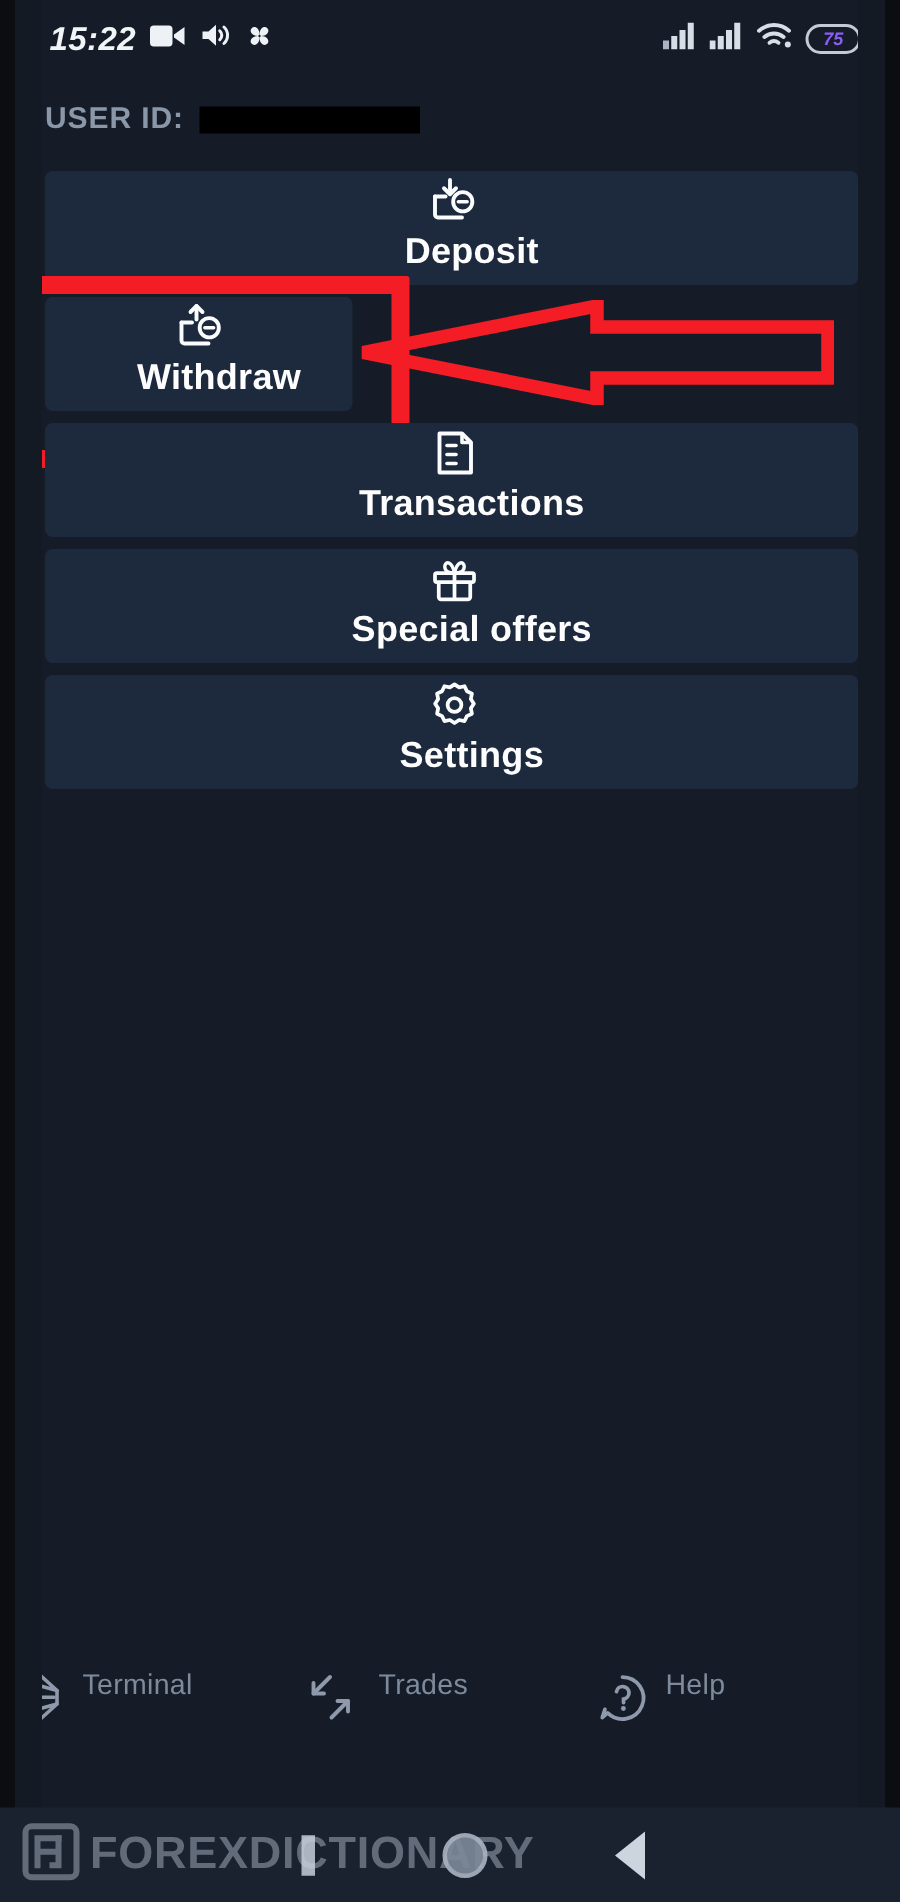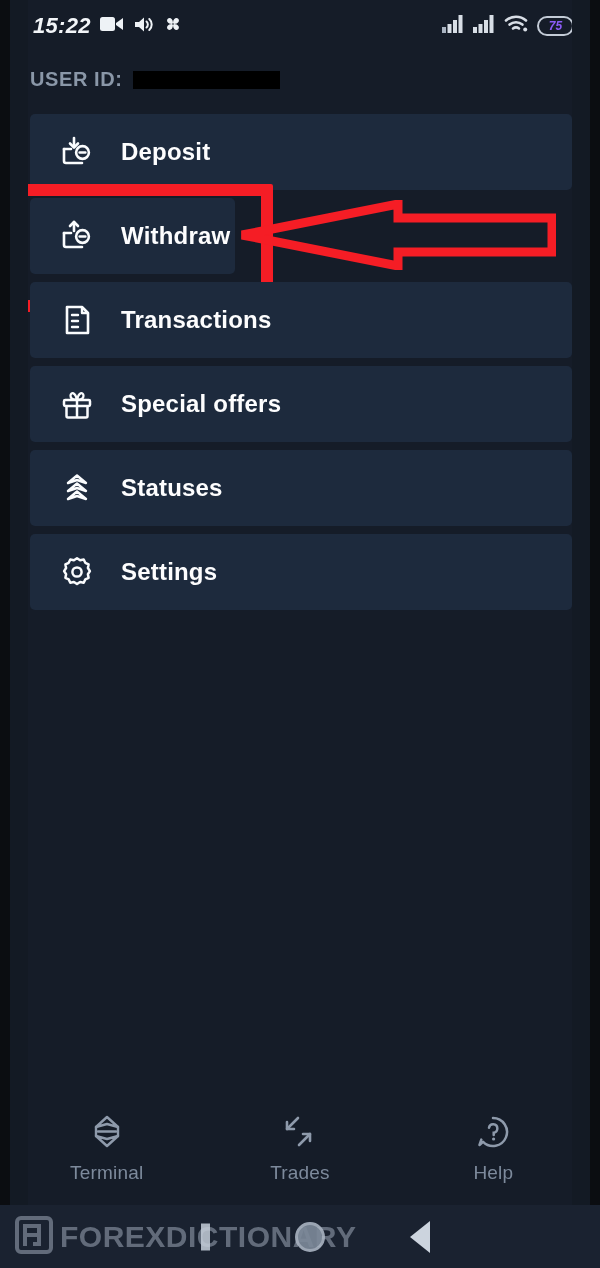--- a/index.html
+++ b/index.html
@@ -74,20 +74,21 @@
     position:absolute; left:30px; top:114px; width:542px; z-index:10;
   }
   .menu-item {
     position:relative;
     height:76px; margin-bottom:8px;
     background:#1d2troubles; background:#1d2a3d;
     border-radius:5px;
     display:flex; align-items:center;
     padding-left:27px;
     cursor:pointer;
+    flex-direction:column;
   }
   .menu-item .mi-icon {
     width:40px; height:40px; flex:none;
     display:flex; align-items:center; justify-content:center;
     margin-right:24px;
   }
   .menu-item .mi-label {
     color:#fdfdfe; font-size:24px; font-weight:bold; letter-spacing:.2px;
   }
   .menu-item.highlighted {
@@ -110,21 +111,21 @@
   }
 
   
   #bottomnav {
     position:absolute; left:10px; right:10px; bottom:63px; height:110px;
     background:#151c28;
     display:flex; align-items:flex-start; z-index:25;
   }
   .nav-item {
     flex:1 1 0; height:110px; padding-top:18px;
-    display:flex; flex-direction:column; align-items:center; gap:11px;
+    display:flex; flex-direction:row; align-items:flex-start; gap:11px;
     cursor:pointer;
   }
   .nav-icon { height:38px; display:flex; align-items:center; justify-content:center; }
   .nav-label { font-size:19px; color:#7d8a9c; letter-spacing:.2px; }
   .nav-item.active .nav-label { color:#ffffff; font-weight:bold; }
 
   
   #androidbar {
     position:absolute; left:0; right:0; bottom:0; height:63px;
     background:#1a2230; z-index:45;
@@ -275,30 +276,20 @@
           <rect x="4" y="13" width="26" height="6" rx="1.2" stroke="#fafcfe" stroke-width="2.5" fill="none"></rect>
           <path d="M6.5 19 v10 a1.5 1.5 0 0 0 1.5 1.5 h18 a1.5 1.5 0 0 0 1.5 -1.5 v-10" stroke="#fafcfe" stroke-width="2.5" fill="none" stroke-linejoin="round"></path>
           <path d="M17 13 v17.5" stroke="#fafcfe" stroke-width="2.5"></path>
           <path d="M17 13 C13 13 10.5 11.5 10.5 8.8 C10.5 6.8 12 5.8 13.4 6.4 C15.2 7.2 16.3 9.8 17 13 Z" stroke="#fafcfe" stroke-width="2.3" fill="none" stroke-linejoin="round"></path>
           <path d="M17 13 C21 13 23.5 11.5 23.5 8.8 C23.5 6.8 22 5.8 20.6 6.4 C18.8 7.2 17.7 9.8 17 13 Z" stroke="#fafcfe" stroke-width="2.3" fill="none" stroke-linejoin="round"></path>
         </svg>
       </span>
       <span class="mi-label">Special offers</span>
     </div>
 
-    <div class="menu-item">
-      <span class="mi-icon">
-        <svg width="34" height="34" viewBox="0 0 34 34">
-          <path d="M8 12 L17 4.5 L26 12 L17 9 Z" stroke="#fafcfe" stroke-width="2.4" fill="none" stroke-linejoin="round"></path>
-          <path d="M8 20 L17 12.5 L26 20 L17 17 Z" stroke="#fafcfe" stroke-width="2.4" fill="none" stroke-linejoin="round"></path>
-          <path d="M8 28 L17 20.5 L26 28 L17 25 Z" stroke="#fafcfe" stroke-width="2.4" fill="none" stroke-linejoin="round"></path>
-        </svg>
-      </span>
-      <span class="mi-label">Statuses</span>
-    </div>
 
     <div class="menu-item">
       <span class="mi-icon">
         <svg width="34" height="34" viewBox="0 0 34 34">
           <path d="M17 3.2 l3.1 2.0 3.6 -0.7 1.6 3.3 3.3 1.6 -0.7 3.6 2.0 3.1 -2.0 3.1 0.7 3.6 -3.3 1.6 -1.6 3.3 -3.6 -0.7 -3.1 2.0 -3.1 -2.0 -3.6 0.7 -1.6 -3.3 -3.3 -1.6 0.7 -3.6 -2.0 -3.1 2.0 -3.1 -0.7 -3.6 3.3 -1.6 1.6 -3.3 3.6 0.7 Z" stroke="#fafcfe" stroke-width="2.5" fill="none" stroke-linejoin="round"></path>
           <circle cx="17" cy="17" r="4.6" stroke="#fafcfe" stroke-width="2.5" fill="none"></circle>
         </svg>
       </span>
       <span class="mi-label">Settings</span>
     </div>

